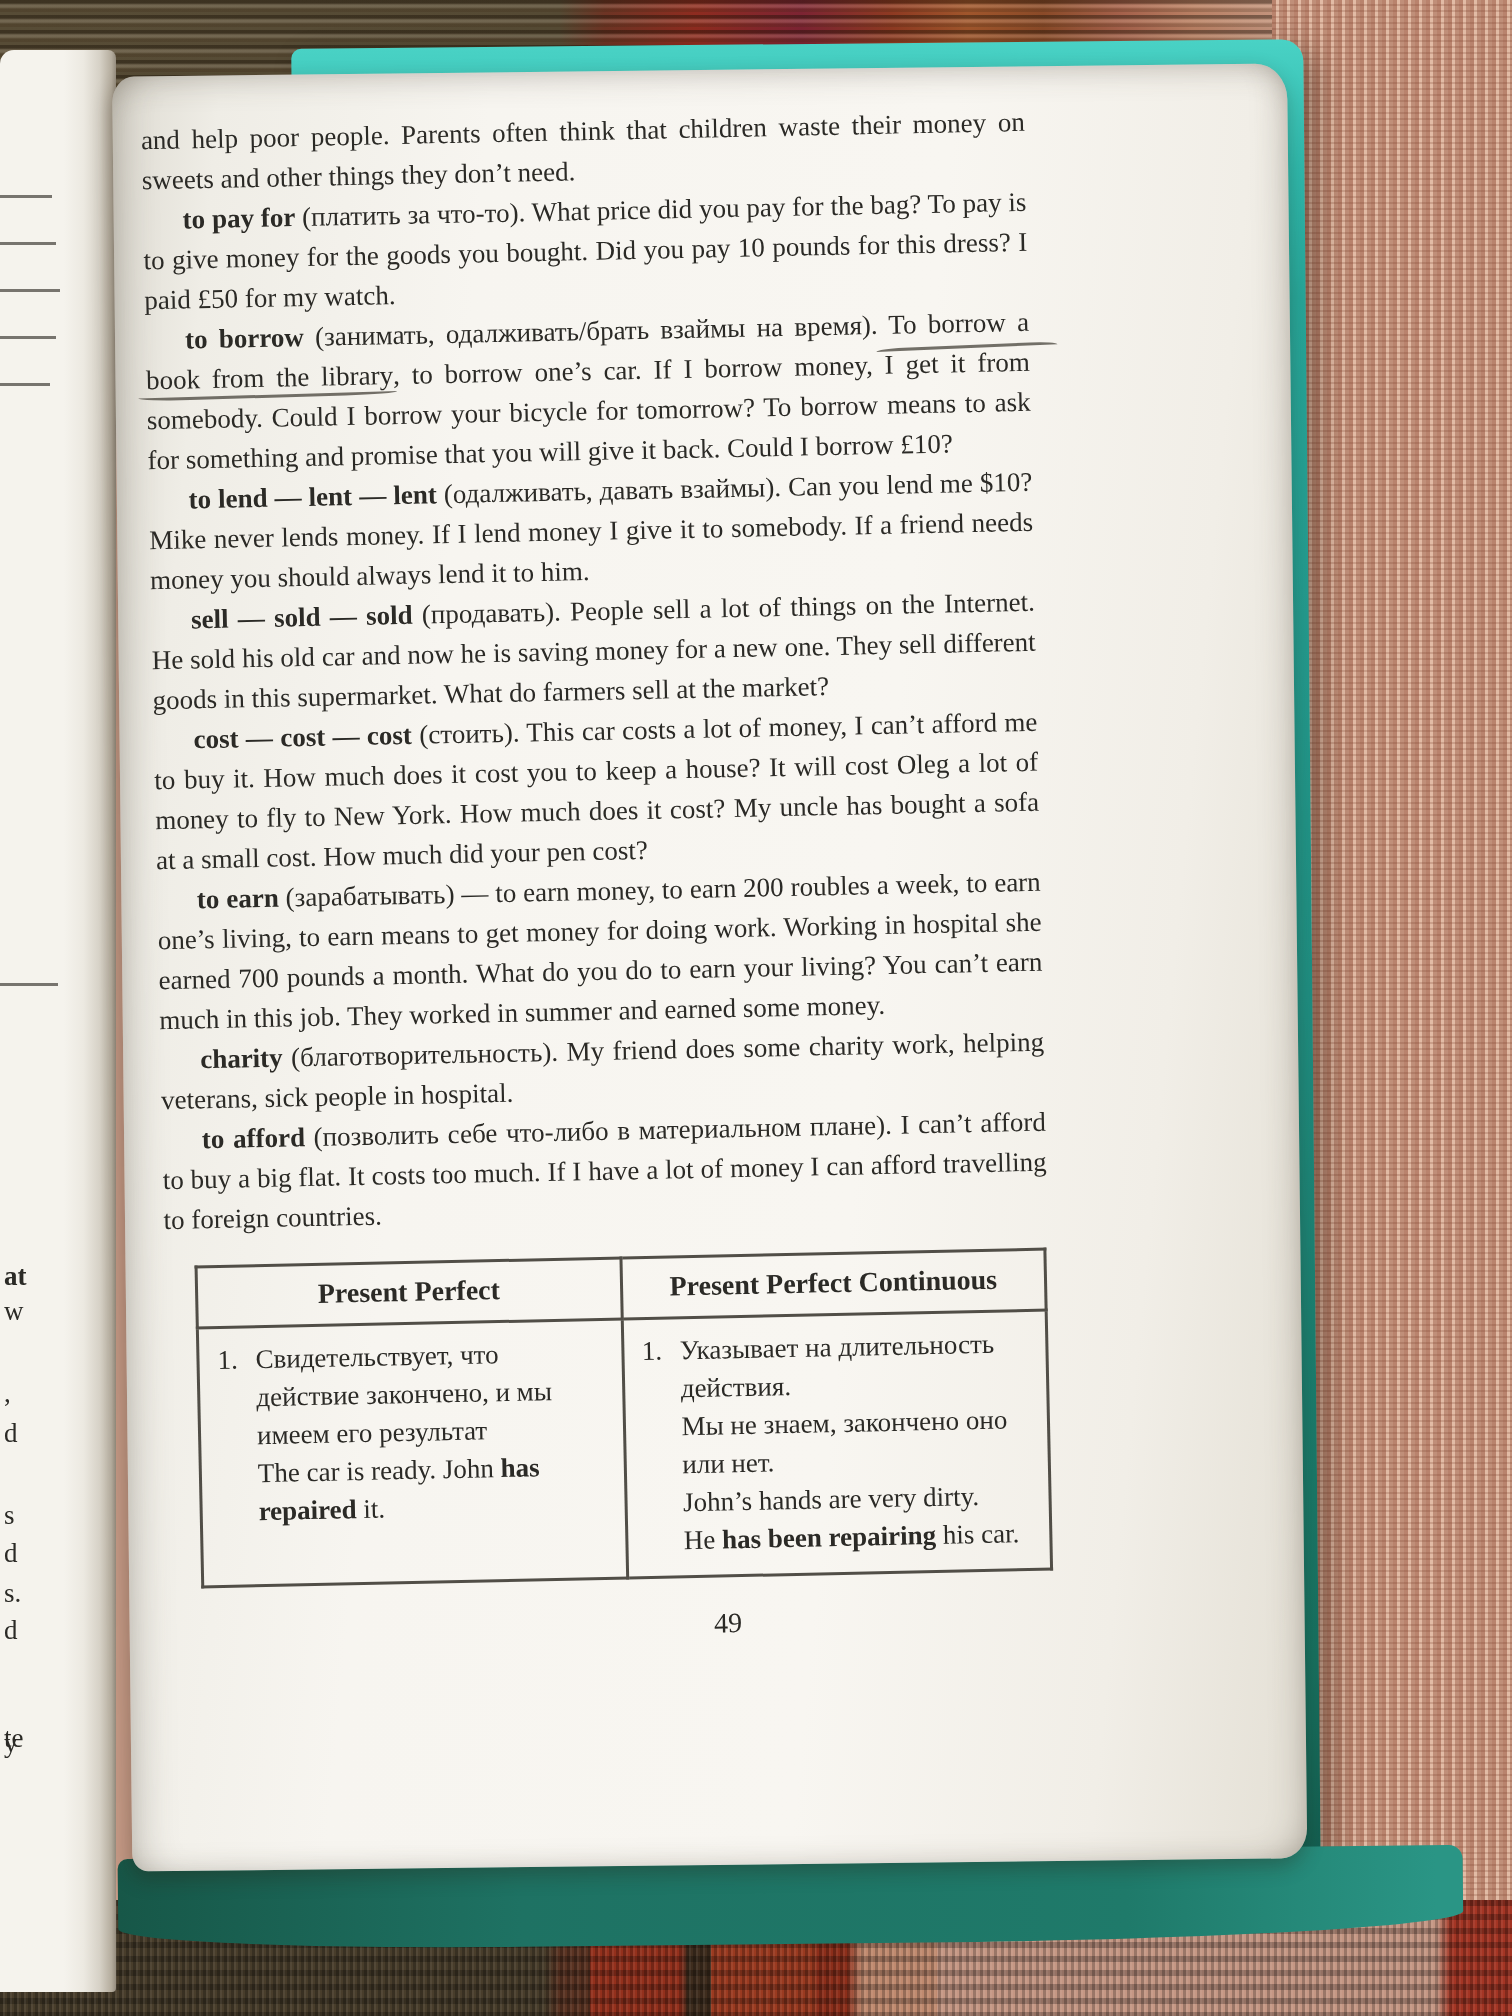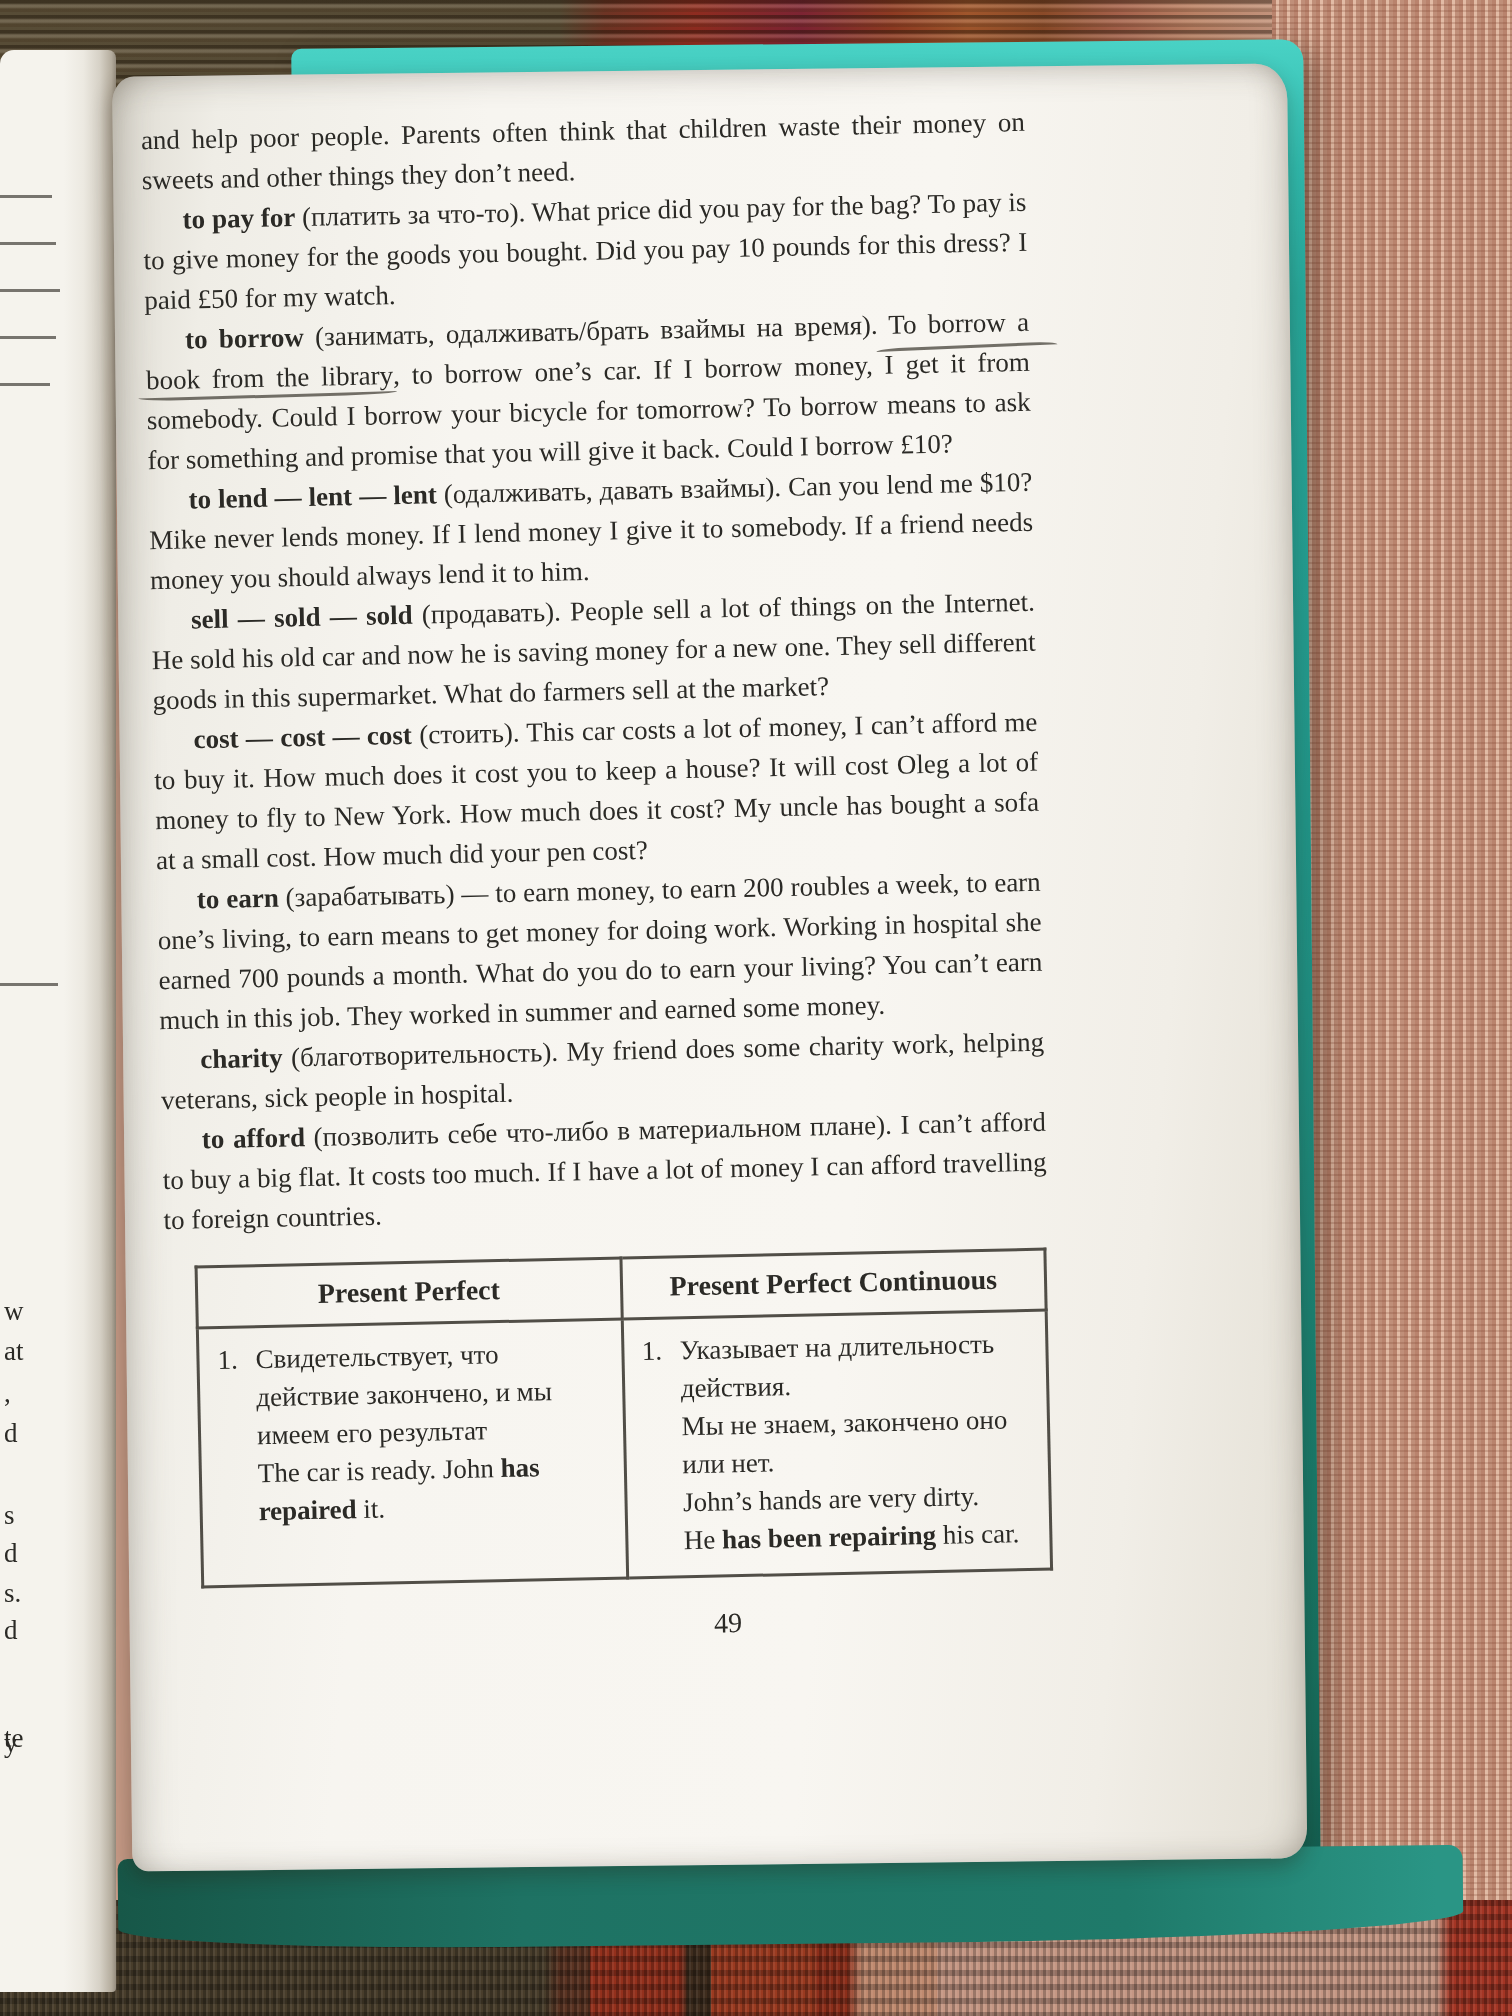--- a/index.html
+++ b/index.html
@@ -97,21 +97,21 @@
   <div class="cover-bottom"></div>
 
   <div class="left-pages">
       <div class="edge-rule" style="top: 145px; width: 52px;"></div>
       <div class="edge-rule" style="top: 192px; width: 56px;"></div>
       <div class="edge-rule" style="top: 239px; width: 60px;"></div>
       <div class="edge-rule" style="top: 286px; width: 56px;"></div>
       <div class="edge-rule" style="top: 333px; width: 50px;"></div>
       <div class="edge-rule" style="top: 933px; width: 58px;"></div>
       <div class="edge-char" style="top: 1246px;">w</div>
-      <div class="edge-char" style="top: 1286px;">at</div>
+      <div class="edge-char" style="top: 1211px; font-weight: bold;">at</div>
       <div class="edge-char" style="top: 1328px;">,</div>
       <div class="edge-char" style="top: 1368px;">d</div>
       <div class="edge-char" style="top: 1450px;">s</div>
       <div class="edge-char" style="top: 1488px;">d</div>
       <div class="edge-char" style="top: 1528px;">s.</div>
       <div class="edge-char" style="top: 1565px;">d</div>
       <div class="edge-char" style="top: 1641px; margin-top: 32px;">te</div>
       <div class="edge-char" style="top: 1678px;">y</div>
     </div>
 

